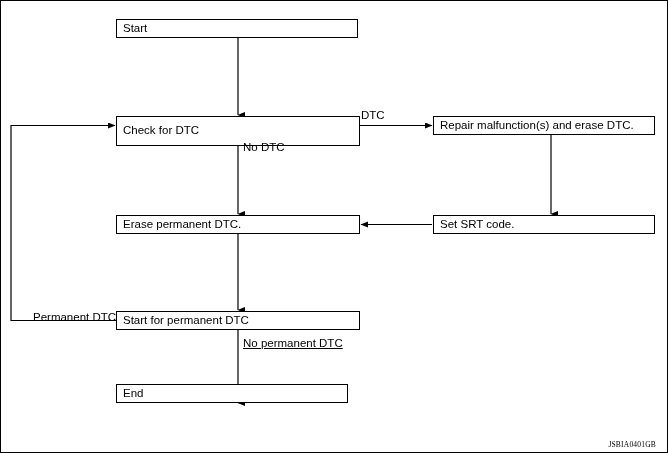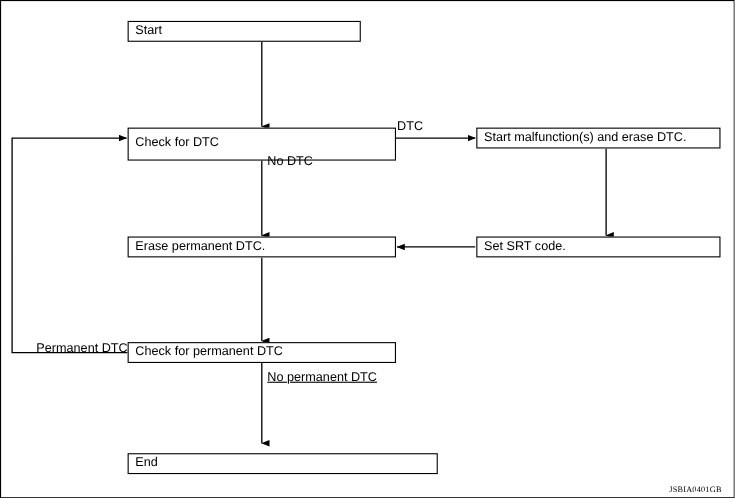--- a/index.html
+++ b/index.html
@@ -98,45 +98,45 @@
 
     <line x1="238" y1="135" x2="238" y2="214" stroke="#000000" stroke-width="1.2" marker-end="url(#arrow-down)"></line>
 
     <line x1="238" y1="234" x2="238" y2="310" stroke="#000000" stroke-width="1.2" marker-end="url(#arrow-down)"></line>
 
     <line x1="238" y1="330" x2="238" y2="403" stroke="#000000" stroke-width="1.2" marker-end="url(#arrow-down)"></line>
 
     <path d="M116,320.5 L11,320.5 L11,125.5 L115,125.5" fill="none" stroke="#000000" stroke-width="1.2" marker-end="url(#arrow-right)"></path>
   </svg>
 
-  <div class="node" style="left:116px; top:19px; width:212px; height:19px;">
+  <div class="node" style="left:116px; top:19px; width:242px; height:19px;">
     <span>Start</span>
   </div>
 
   <div class="node" style="left:116px; top:116px; width:244px; height:30px;">
     <span>Check for DTC</span>
   </div>
 
   <div class="node" style="left:433px; top:116px; width:222px; height:19px;">
-    <span>Start malfunction(s) and erase DTC.</span>
+    <span>Repair malfunction(s) and erase DTC.</span>
   </div>
 
   <div class="node" style="left:116px; top:215px; width:244px; height:19px;">
     <span>Erase permanent DTC.</span>
   </div>
 
   <div class="node" style="left:433px; top:215px; width:222px; height:19px;">
     <span>Set SRT code.</span>
   </div>
 
   <div class="node" style="left:116px; top:311px; width:244px; height:19px;">
-    <span>Check for permanent DTC</span>
+    <span>Start for permanent DTC</span>
   </div>
 
-  <div class="node" style="left:116px; top:412px; width:282px; height:19px;">
+  <div class="node" style="left:116px; top:384px; width:232px; height:19px;">
     <span>End</span>
   </div>
 
   <div class="edge-label" style="left:361px; top:110px;">DTC</div>
 
   <div class="edge-label" style="left:243px; top:142px;">No DTC</div>
 
   <div class="edge-label" style="left:33px; top:312px;">Permanent DTC</div>
 
   <div class="edge-label" style="left:243px; top:338px;text-decoration:underline;">No permanent DTC</div>

